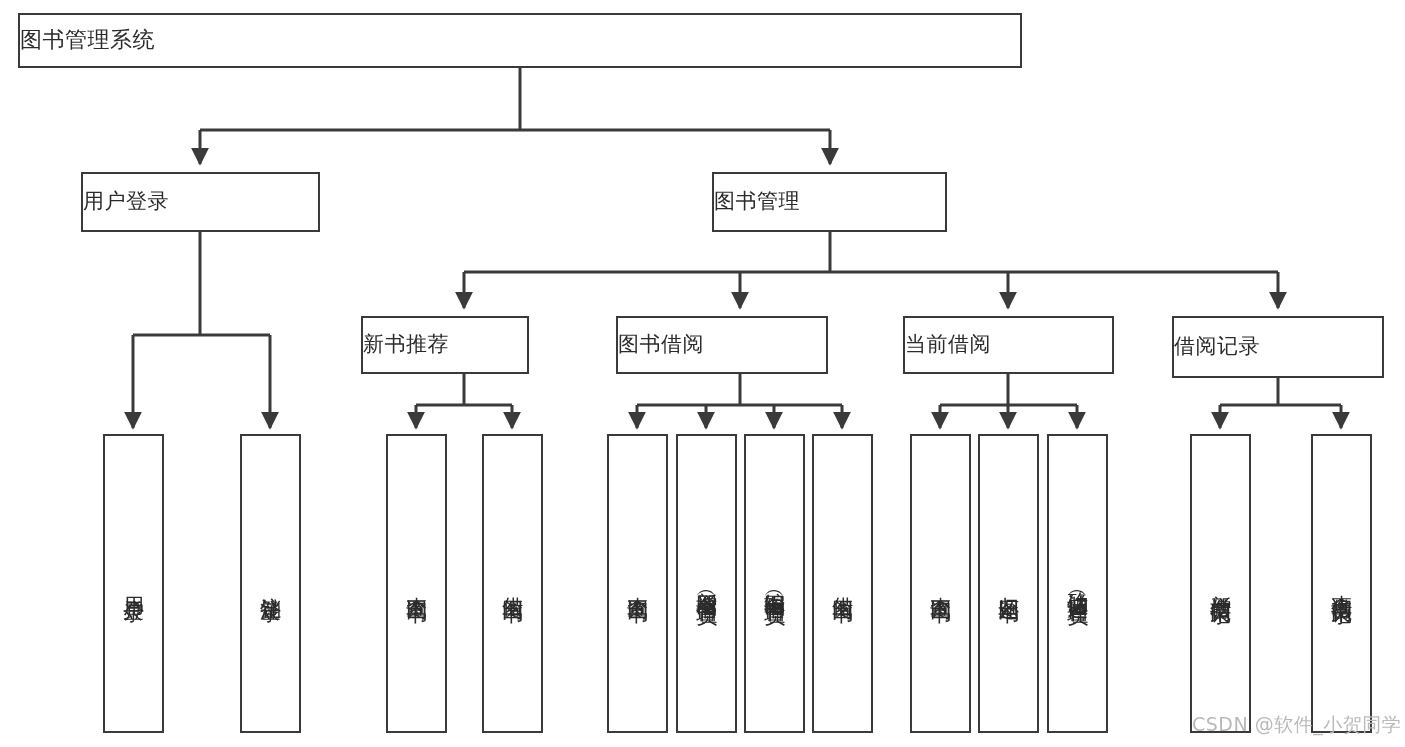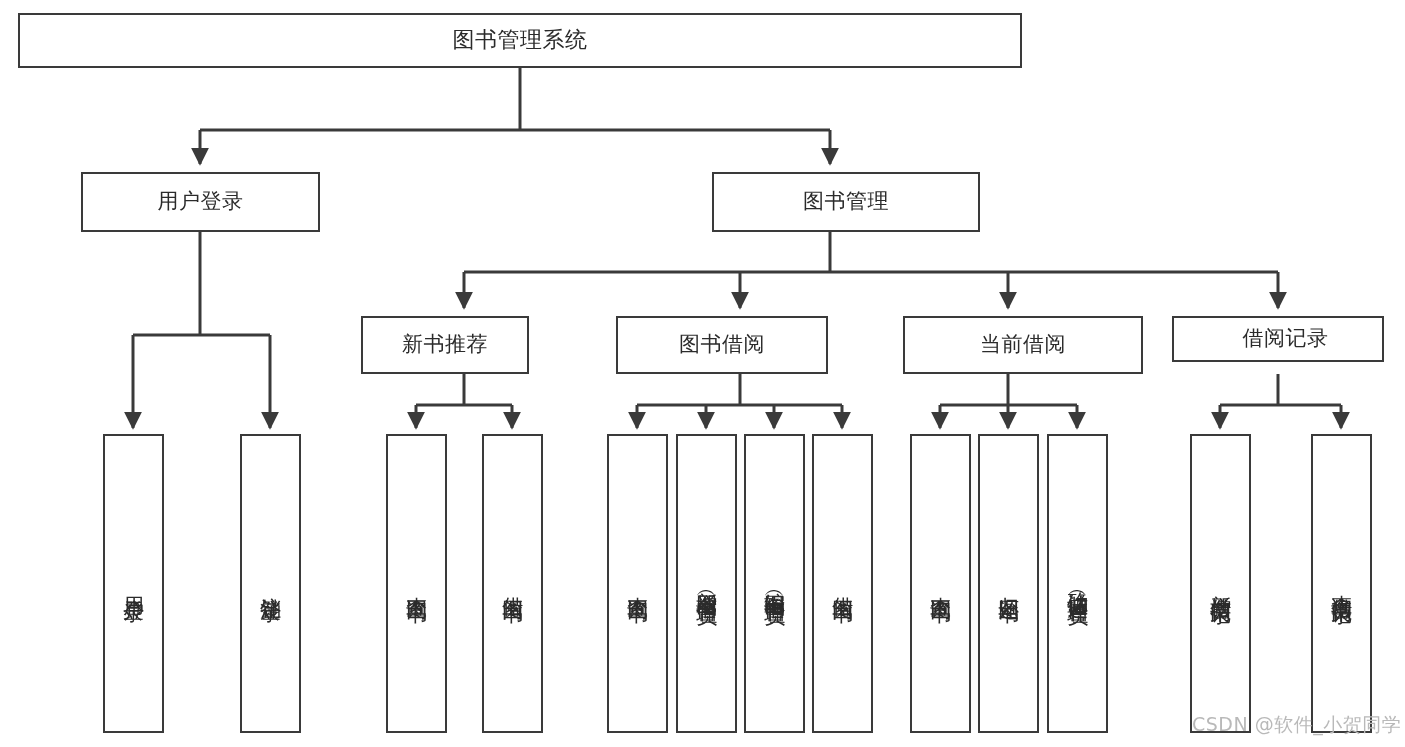--- a/index.html
+++ b/index.html
@@ -24,21 +24,20 @@
     width: 1405px;
     height: 747px;
   }
   .node {
     position: absolute;
     box-sizing: border-box;
     border: 2.5px solid #3a3a3a;
     background: #ffffff;
     display: flex;
     align-items: center;
-    justify-content: center;
     color: #2b2b2b;
     z-index: 3;
   }
   .node.h {
     font-size: 21px;
     line-height: 1.2;
     letter-spacing: 0.5px;
     white-space: nowrap;
   }
   .node.root {
@@ -125,34 +124,34 @@
     </g>
   </svg>
 
   <div class="node h root" style="left:18px; top:13px; width:1004px; height:55px;">
     <span>图书管理系统</span>
   </div>
 
   <div class="node h" style="left:81px; top:172px; width:239px; height:60px;">
     <span>用户登录</span>
   </div>
-  <div class="node h" style="left:712px; top:172px; width:268px; height:60px;">
+  <div class="node h" style="left:712px; top:172px; width:235px; height:60px;">
     <span>图书管理</span>
   </div>
 
   <div class="node h" style="left:361px; top:316px; width:168px; height:58px;">
     <span>新书推荐</span>
   </div>
   <div class="node h" style="left:616px; top:316px; width:212px; height:58px;">
     <span>图书借阅</span>
   </div>
-  <div class="node h" style="left:903px; top:316px; width:240px; height:58px;">
+  <div class="node h" style="left:903px; top:316px; width:211px; height:58px;">
     <span>当前借阅</span>
   </div>
-  <div class="node h" style="left:1172px; top:316px; width:212px; height:46px;padding-left:15px;">
+  <div class="node h" style="left:1172px; top:316px; width:212px; height:62px;">
     <span>借阅记录</span>
   </div>
 
   <div class="node v" style="left:103px; top:434px; width:61px; height:299px;">
     <span>用户登录</span>
   </div>
   <div class="node v" style="left:240px; top:434px; width:61px; height:299px;">
     <span>注销登录</span>
   </div>
 

